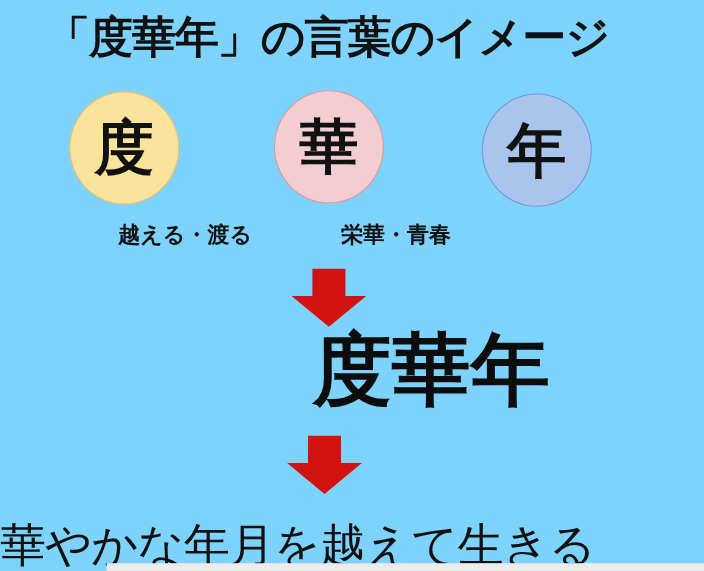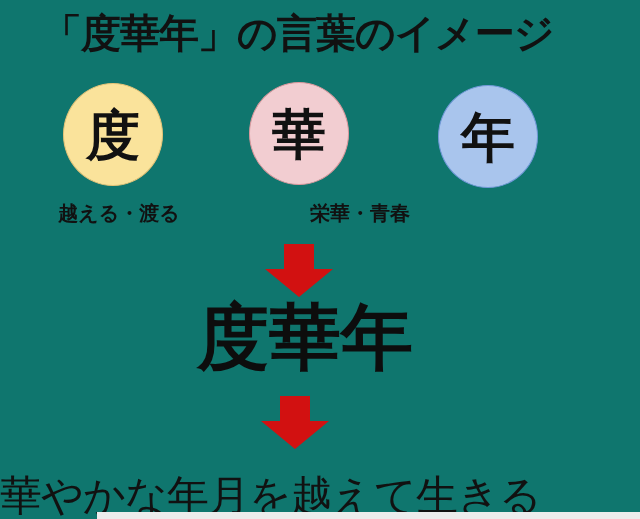--- a/index.html
+++ b/index.html
@@ -49,36 +49,36 @@
   .meaning {
     position: absolute;
     top: 200px;
     width: 220px;
     text-align: center;
     font-size: 20px;
     font-weight: 700;
     color: #111111;
     white-space: nowrap;
   }
-  .meaning-1 { left: 9px;   }
+  .meaning-1 { left: 9px; text-align: right;   }
   .meaning-2 { left: 190px; text-align: right; }
   .meaning-3 { left: 381px; }
   .arrow {
     position: absolute;
     width: 68px;
     height: 53px;
   }
   .arrow-1 { left: 265px; top: 244px; }
   .arrow-2 { left: 261px; top: 396px; }
   .big-word {
     position: absolute;
     left: 110px;
     top: 296px;
     width: 390px;
-    text-align: center;
+    text-align: right;
     font-size: 72px;
     font-weight: 900;
     color: #0d0d0d;
     letter-spacing: 0px;
     white-space: nowrap;
     line-height: 1.15;
   }
   .conclusion {
     position: absolute;
     left: 0px;
@@ -96,21 +96,21 @@
     left: 97px;
     top: 512px;
     width: 543px;
     height: 7px;
     background: #ececec;
   }
 </style>
 </head>
 <body>
 
-<div class="slide" style="background: #0f766e;">
+<div class="slide" style="background: #7dd3fc;">
 
   <div class="title">「度華年」の言葉のイメージ</div>
 
   <div class="circle circle-1" style="background: rgb(250, 227, 155); border-color: rgb(228, 195, 119);">
     <span class="circle-char">度</span>
   </div>
   <div class="circle circle-2" style="background: rgb(242, 205, 209); border-color: rgb(219, 152, 157);">
     <span class="circle-char">華</span>
   </div>
   <div class="circle circle-3" style="background: rgb(169, 197, 237); border-color: rgb(113, 153, 216);">

